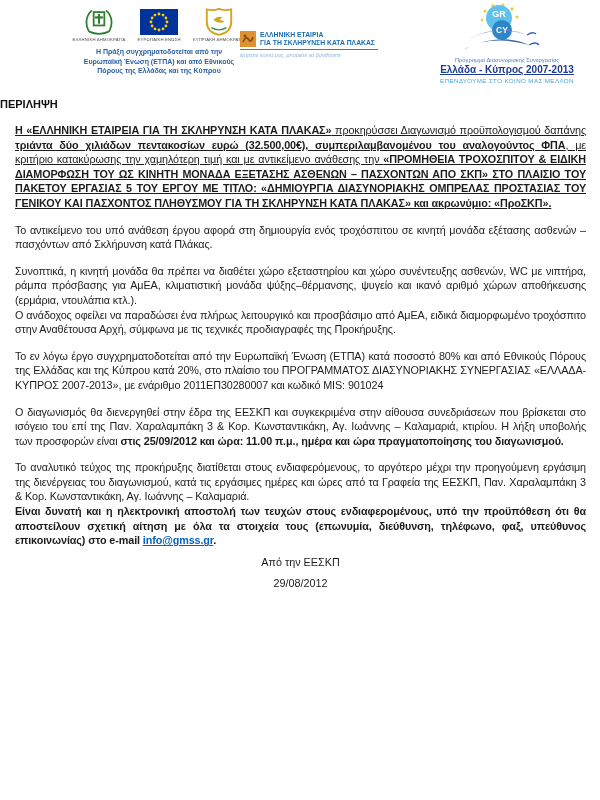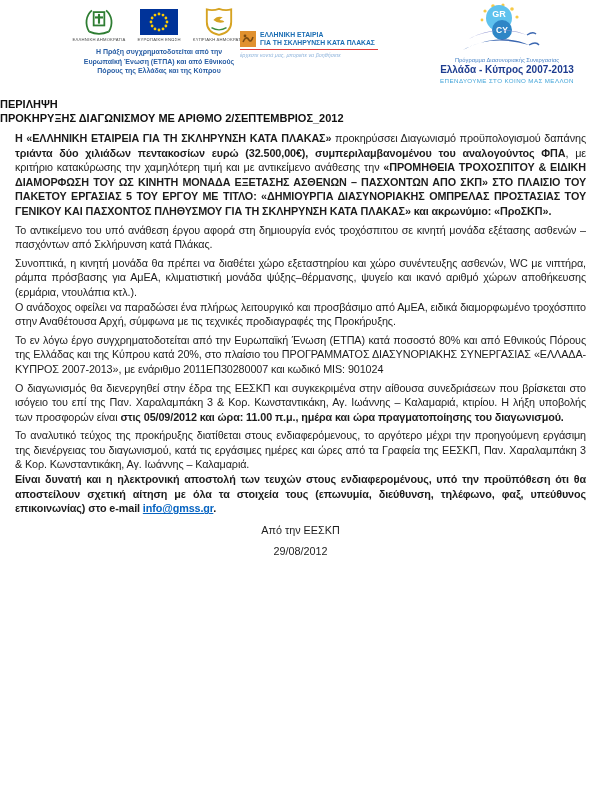--- a/index.html
+++ b/index.html
@@ -13,29 +13,29 @@
   .logo-cap{font-size:4.2px;color:#4a4a4a;letter-spacing:.2px;white-space:nowrap;}
   .funding{margin-top:5px;font-size:7px;line-height:9.6px;font-weight:600;color:#2a5fa5;}
   .hdr-center{position:absolute;left:240px;top:31px;width:138px;}
   .org-row{display:flex;align-items:flex-start;gap:4px;}
   .org-icon{width:16px;height:16px;flex:0 0 16px;}
   .org-name{font-size:6.8px;line-height:8.2px;font-weight:bold;color:#1a6db3;white-space:nowrap;}
   .org-rule{height:0;border-top:1.5px solid #e23b3b;margin-top:2px;}
   .org-tag{margin-top:2px;font-size:5.4px;font-style:italic;color:#8fb4dc;white-space:nowrap;}
   .hdr-right{position:absolute;left:418px;top:2px;width:178px;text-align:center;}
   .prog1{font-size:5.8px;color:#4a86c8;margin-top:1px;}
-  .prog2{font-size:10px;font-weight:bold;color:#1d3c8f;margin-top:1px;}
+  .prog2{font-size:10px;font-weight:bold;color:#1d3c8f;margin-top:1px;text-decoration:underline;}
   .prog3{font-size:6.2px;color:#45a6d9;letter-spacing:.4px;margin-top:2px;}
   
   .title{margin-top:2px;text-align:left;font-weight:bold;font-size:11px;line-height:14px;color:#111;}
   
   .content{padding:0 14px 0 15px;}
   .para{margin:0;font-size:10.8px;line-height:14.6px;text-align:justify;letter-spacing:-0.1px;}
-  .para.gap{margin-top:4px;}
-  .para.first{margin-top:6px;}
+  .para.gap{margin-top:12px;}
+  .para.first{margin-top:12px;text-decoration:underline;}
   .b{font-weight:bold;}
   .lnk{color:#0563c1;text-decoration:underline;font-weight:bold;cursor:pointer;}
   .footer-line{margin:7px;text-align:center;font-size:10.8px;line-height:14.6px;}
   svg{display:block;}
 </style>
 </head>
 <body>
 
 <div class="page">
 
@@ -132,28 +132,27 @@
         </svg>
       </span>
       <div class="prog1">Πρόγραμμα Διασυνοριακής Συνεργασίας</div>
       <div class="prog2">Ελλάδα - Κύπρος 2007-2013</div>
       <div class="prog3">ΕΠΕΝΔΥΟΥΜΕ ΣΤΟ ΚΟΙΝΟ ΜΑΣ ΜΕΛΛΟΝ</div>
     </div>
   </div>
 
   <div class="title">
     <div>ΠΕΡΙΛΗΨΗ</div>
-    <div>ΠΡΟΚΗΡΥΞΗΣ ΔΙΑΓΩΝΙΣΜΟΥ ΜΕ ΑΡΙΘΜΟ 2/ΣΕΠΤΕΜΒΡΙΟΣ_2012</div>
   </div>
 
   <div class="content">
     <p class="para first"><span class="b">Η «ΕΛΛΗΝΙΚΗ ΕΤΑΙΡΕΙΑ ΓΙΑ ΤΗ ΣΚΛΗΡΥΝΣΗ ΚΑΤΑ ΠΛΑΚΑΣ»</span><span> προκηρύσσει Διαγωνισμό προϋπολογισμού δαπάνης </span><span class="b">τριάντα δύο χιλιάδων πεντακοσίων ευρώ (32.500,00€), συμπεριλαμβανομένου του αναλογούντος ΦΠΑ</span><span>, με κριτήριο κατακύρωσης την χαμηλότερη τιμή και με αντικείμενο ανάθεσης την </span><span class="b">«ΠΡΟΜΗΘΕΙΑ ΤΡΟΧΟΣΠΙΤΟΥ &amp; ΕΙΔΙΚΗ ΔΙΑΜΟΡΦΩΣΗ ΤΟΥ ΩΣ ΚΙΝΗΤΗ ΜΟΝΑΔΑ ΕΞΕΤΑΣΗΣ ΑΣΘΕΝΩΝ – ΠΑΣΧΟΝΤΩΝ ΑΠΟ ΣΚΠ» ΣΤΟ ΠΛΑΙΣΙΟ ΤΟΥ ΠΑΚΕΤΟΥ ΕΡΓΑΣΙΑΣ 5 ΤΟΥ ΕΡΓΟΥ ΜΕ ΤΙΤΛΟ: «ΔΗΜΙΟΥΡΓΙΑ ΔΙΑΣΥΝΟΡΙΑΚΗΣ ΟΜΠΡΕΛΑΣ ΠΡΟΣΤΑΣΙΑΣ ΤΟΥ ΓΕΝΙΚΟΥ ΚΑΙ ΠΑΣΧΟΝΤΟΣ ΠΛΗΘΥΣΜΟΥ ΓΙΑ ΤΗ ΣΚΛΗΡΥΝΣΗ ΚΑΤΑ ΠΛΑΚΑΣ» και ακρωνύμιο: «ΠροΣΚΠ».</span></p>
     <p class="para gap"><span>Το αντικείμενο του υπό ανάθεση έργου αφορά στη δημιουργία ενός τροχόσπιτου σε κινητή μονάδα εξέτασης ασθενών – πασχόντων από Σκλήρυνση κατά Πλάκας.</span></p>
     <p class="para gap"><span>Συνοπτικά, η κινητή μονάδα θα πρέπει να διαθέτει χώρο εξεταστηρίου και χώρο συνέντευξης ασθενών, WC με νιπτήρα, ράμπα πρόσβασης για ΑμΕΑ, κλιματιστική μονάδα ψύξης–θέρμανσης, ψυγείο και ικανό αριθμό χώρων αποθήκευσης (ερμάρια, ντουλάπια κτλ.).</span></p>
     <p class="para"><span>Ο ανάδοχος οφείλει να παραδώσει ένα πλήρως λειτουργικό και προσβάσιμο από ΑμΕΑ, ειδικά διαμορφωμένο τροχόσπιτο στην Αναθέτουσα Αρχή, σύμφωνα με τις τεχνικές προδιαγραφές της Προκήρυξης.</span></p>
     <p class="para gap"><span>Το εν λόγω έργο συγχρηματοδοτείται από την Ευρωπαϊκή Ένωση (ΕΤΠΑ) κατά ποσοστό 80% και από Εθνικούς Πόρους της Ελλάδας και της Κύπρου κατά 20%, στο πλαίσιο του ΠΡΟΓΡΑΜΜΑΤΟΣ ΔΙΑΣΥΝΟΡΙΑΚΗΣ ΣΥΝΕΡΓΑΣΙΑΣ «ΕΛΛΑΔΑ-ΚΥΠΡΟΣ 2007-2013», με ενάριθμο 2011ΕΠ30280007 και κωδικό MIS: 901024</span></p>
-    <p class="para gap"><span>Ο διαγωνισμός θα διενεργηθεί στην έδρα της ΕΕΣΚΠ και συγκεκριμένα στην αίθουσα συνεδριάσεων που βρίσκεται στο ισόγειο του επί της Παν. Χαραλαμπάκη 3 &amp; Κορ. Κωνσταντικάκη, Αγ. Ιωάννης – Καλαμαριά, κτιρίου. Η λήξη υποβολής των προσφορών είναι </span><span class="b">στις 05/09/2012 και ώρα: 11.00 π.μ., ημέρα και ώρα πραγματοποίησης του διαγωνισμού.</span></p>
+    <p class="para gap"><span>Ο διαγωνισμός θα διενεργηθεί στην έδρα της ΕΕΣΚΠ και συγκεκριμένα στην αίθουσα συνεδριάσεων που βρίσκεται στο ισόγειο του επί της Παν. Χαραλαμπάκη 3 &amp; Κορ. Κωνσταντικάκη, Αγ. Ιωάννης – Καλαμαριά, κτιρίου. Η λήξη υποβολής των προσφορών είναι </span><span class="b">στις 25/09/2012 και ώρα: 11.00 π.μ., ημέρα και ώρα πραγματοποίησης του διαγωνισμού.</span></p>
     <p class="para gap"><span>Το αναλυτικό τεύχος της προκήρυξης διατίθεται στους ενδιαφερόμενους, το αργότερο μέχρι την προηγούμενη εργάσιμη της διενέργειας του διαγωνισμού, κατά τις εργάσιμες ημέρες και ώρες από τα Γραφεία της ΕΕΣΚΠ, Παν. Χαραλαμπάκη 3 &amp; Κορ. Κωνσταντικάκη, Αγ. Ιωάννης – Καλαμαριά.</span></p>
     <p class="para"><span class="b">Είναι δυνατή και η ηλεκτρονική αποστολή των τευχών στους ενδιαφερομένους, υπό την προϋπόθεση ότι θα αποστείλουν σχετική αίτηση με όλα τα στοιχεία τους (επωνυμία, διεύθυνση, τηλέφωνο, φαξ, υπεύθυνος επικοινωνίας) στο e-mail </span><a class="b lnk" href="#">info@gmss.gr</a><span class="b">.</span></p>
     <p class="footer-line">Από την ΕΕΣΚΠ</p>
     <p class="footer-line">29/08/2012</p>
   </div>
 </div>
 
 </body></html>

